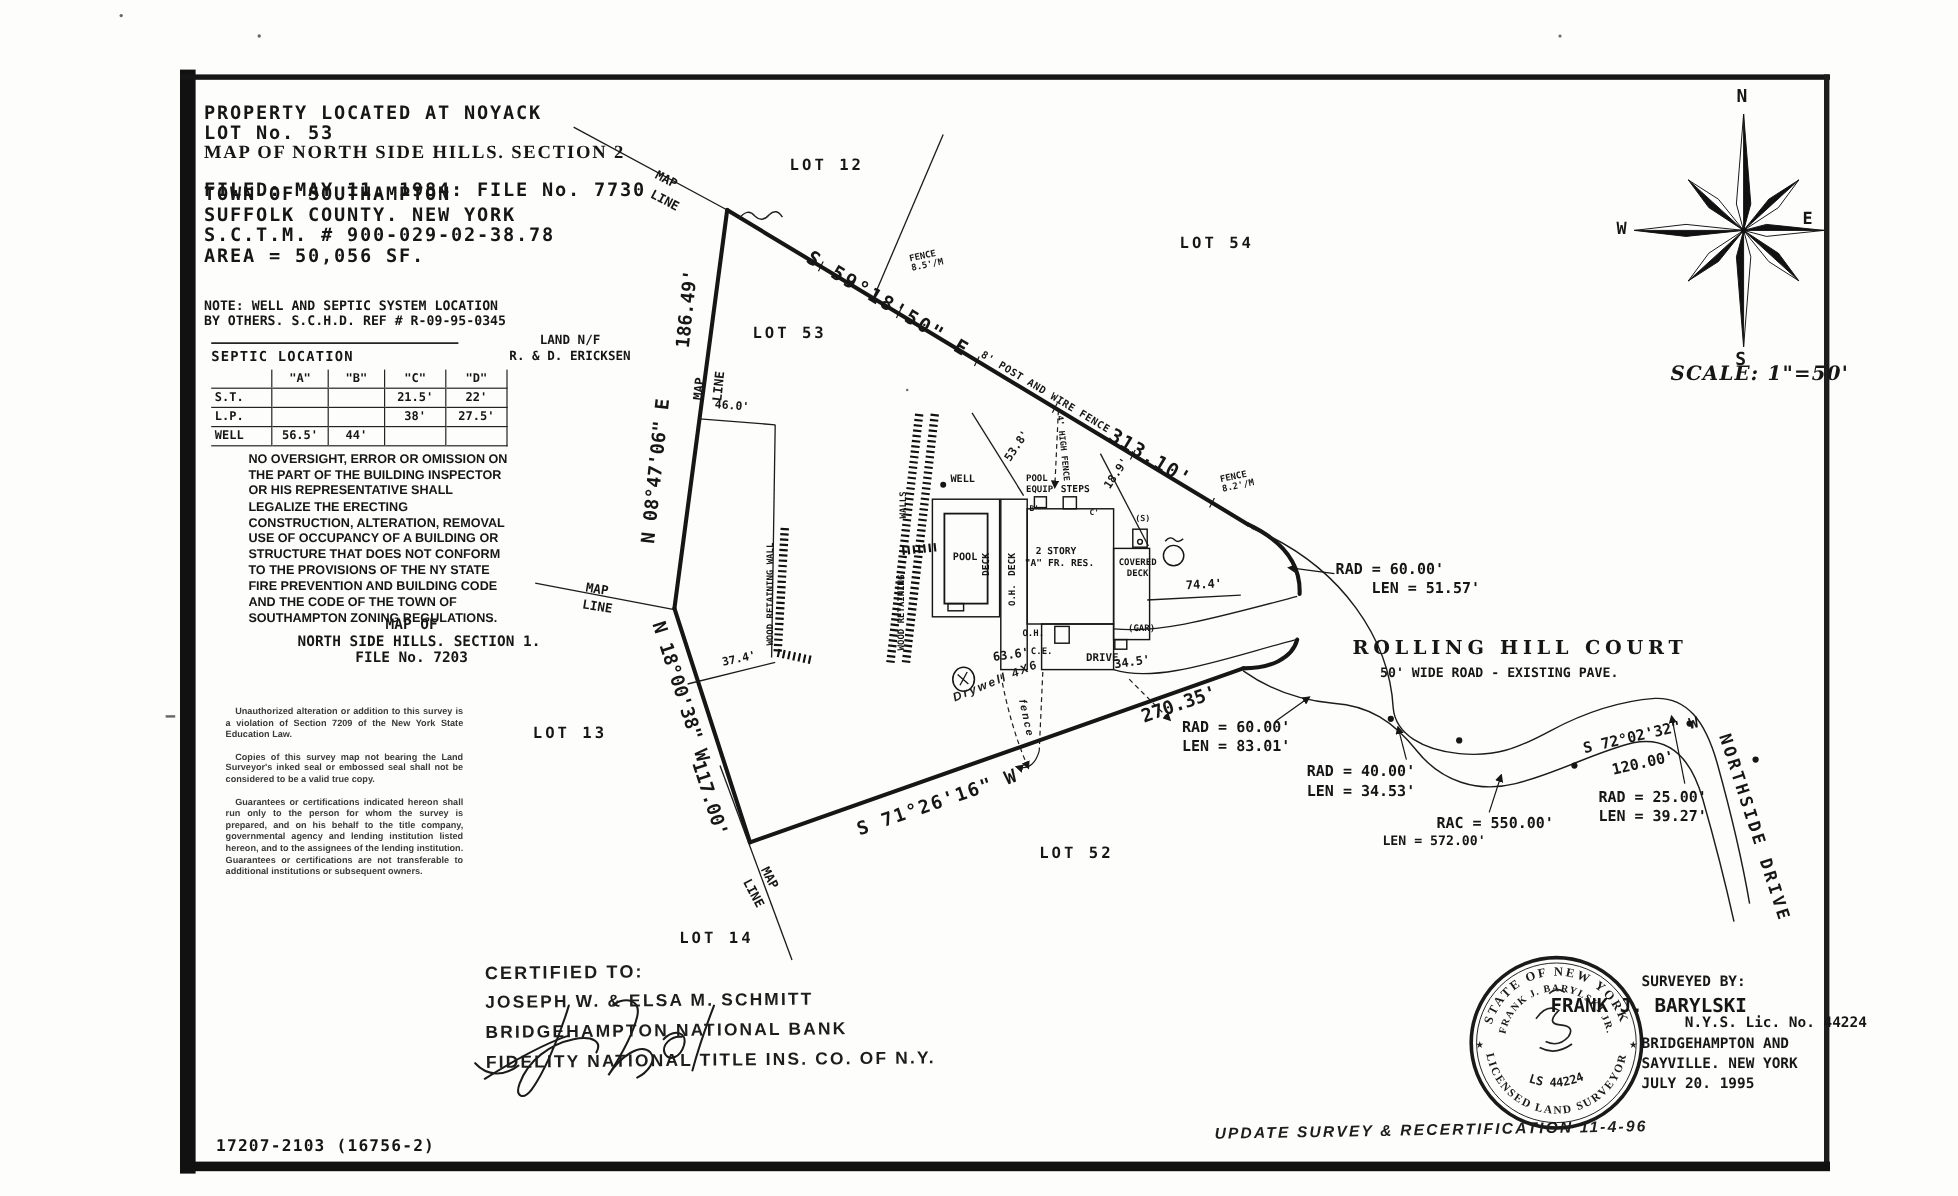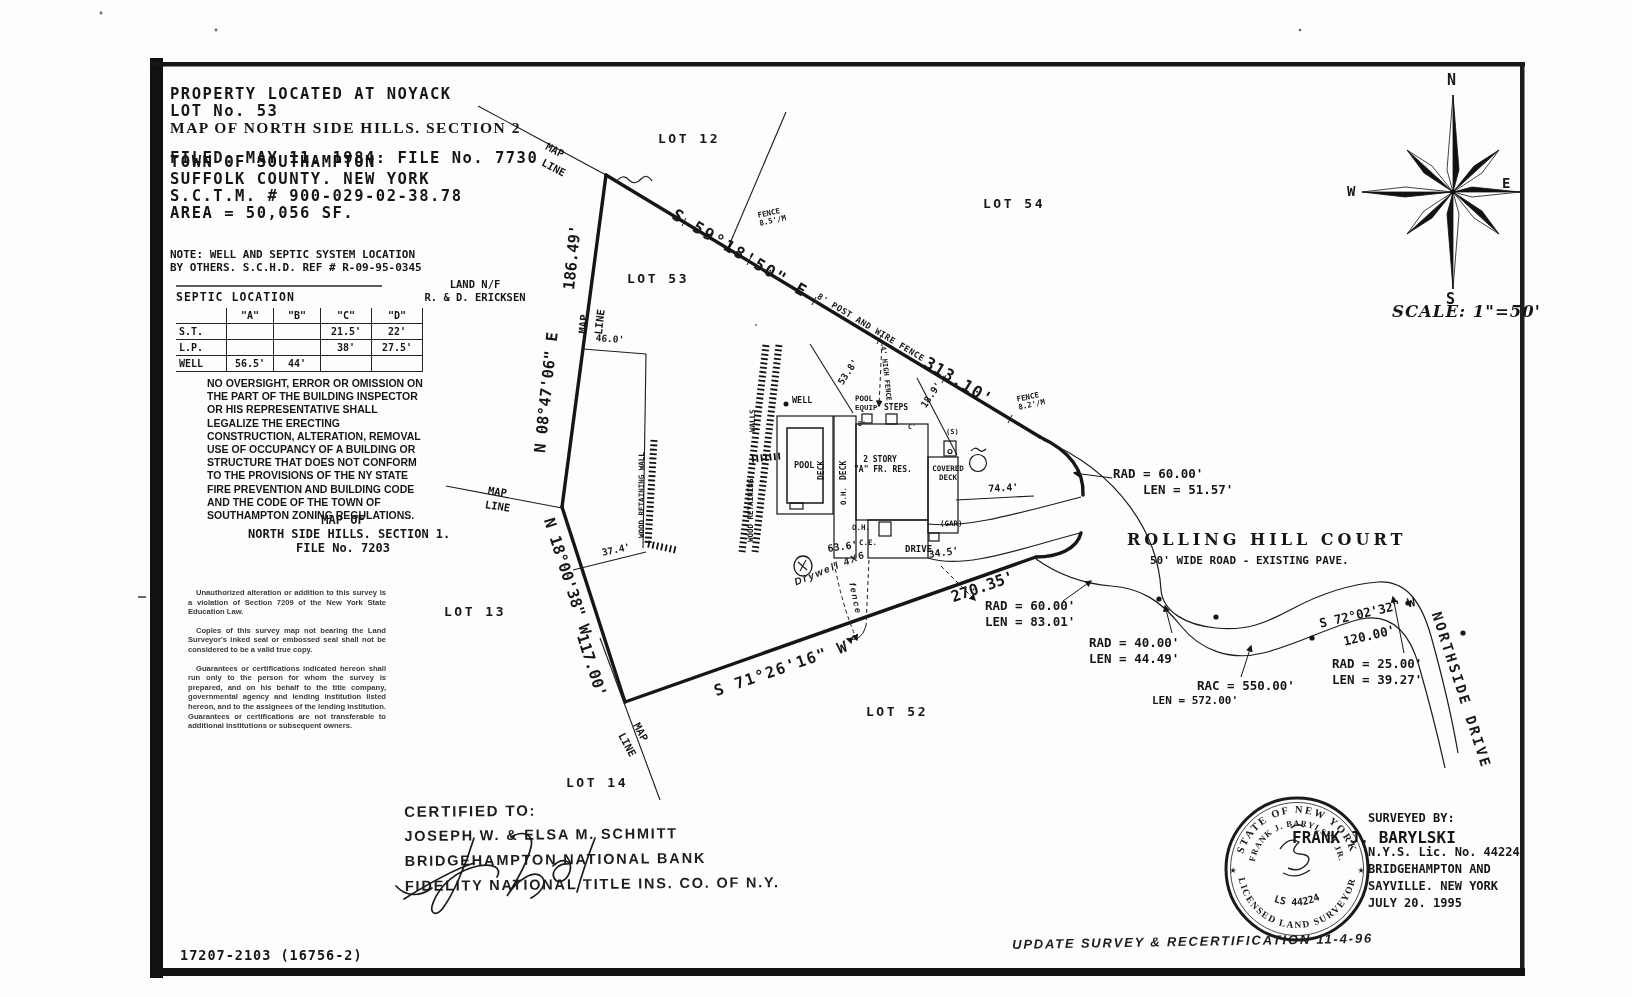--- a/index.html
+++ b/index.html
@@ -328,21 +328,21 @@
 <div class="lbl" style="left:988px;top:484px;font-size:10px;transform:rotate(-3deg);">74.4'</div>
 <div class="lbl" style="left:827px;top:544px;font-size:10px;transform:rotate(-8deg);">63.6'</div>
 <div class="lbl" style="left:928px;top:550px;font-size:10px;transform:rotate(-8deg);">34.5'</div>
 
 <div class="lbl" style="left:792px;top:396px;font-size:8.5px;">WELL</div>
 <div class="lbl" style="left:794px;top:461px;font-size:8.5px;">POOL</div>
 <div class="lbl" style="left:818px;top:480px;font-size:8px;transform:rotate(-90deg);">DECK</div>
 <div class="lbl" style="left:840px;top:480px;font-size:8px;transform:rotate(-90deg);">DECK</div>
 <div>
   <div class="lbl" style="left:855px;top:395px;font-size:7.5px;">POOL</div>
-  <div class="lbl" style="left:855px;top:404px;font-size:7.5px;font-family:Liberation Mono, monospace;">EQUIP</div>
+  <div class="lbl" style="left:855px;top:404px;font-size:7.5px;">EQUIP</div>
 </div>
 <div class="lbl" style="left:884px;top:404px;font-size:8px;">STEPS</div>
 <div class="lbl" style="left:858px;top:421px;font-size:6.5px;">B'</div>
 <div class="lbl" style="left:908px;top:424px;font-size:6.5px;">C'</div>
 <div>
   <div class="lbl ctr" style="left:854px;top:456px;width:52px;font-size:8px;">2 STORY</div>
   <div class="lbl ctr" style="left:854px;top:466px;width:52px;font-size:8px;">"A" FR. RES.</div>
 </div>
 <div>
   <div class="lbl ctr" style="left:927px;top:465px;width:42px;font-size:7.5px;">COVERED</div>
@@ -364,21 +364,21 @@
 <div>
   <div class="lbl" style="left:1113px;top:467px;font-size:12.5px;">RAD = 60.00'</div>
   <div class="lbl" style="left:1113px;top:483px;font-size:12.5px;margin-left:30px;">LEN = 51.57'</div>
 </div>
 <div>
   <div class="lbl" style="left:985px;top:599px;font-size:12.5px;">RAD = 60.00'</div>
   <div class="lbl" style="left:985px;top:615px;font-size:12.5px;">LEN = 83.01'</div>
 </div>
 <div>
   <div class="lbl" style="left:1089px;top:636px;font-size:12.5px;">RAD = 40.00'</div>
-  <div class="lbl" style="left:1089px;top:652px;font-size:12.5px;">LEN = 44.49'</div>
+  <div class="lbl" style="left:1089px;top:652px;font-size:12.5px;">LEN = 34.53'</div>
 </div>
 <div>
   <div class="lbl" style="left:1152px;top:679px;font-size:12.5px;margin-left:45px;">RAC = 550.00'</div>
   <div class="lbl" style="left:1152px;top:695px;font-size:11px;">LEN = 572.00'</div>
 </div>
 <div>
   <div class="lbl" style="left:1332px;top:657px;font-size:12.5px;">RAD = 25.00'</div>
   <div class="lbl" style="left:1332px;top:673px;font-size:12.5px;">LEN = 39.27'</div>
 </div>
 <div class="lbl" style="left:1443px;top:610px;font-size:14px;letter-spacing:2.5px;transform:rotate(72deg);">NORTHSIDE DRIVE</div>
@@ -392,21 +392,21 @@
 <div style="position:absolute;left:404px;top:804px;transform:rotate(-0.6deg);transform-origin:0 0;">
   <div class="lbl hand" style="position:static;font-size:15px;">CERTIFIED TO:</div>
   <div class="lbl hand" style="position:static;font-size:14.5px;margin-top:9px;">JOSEPH W. &amp; ELSA M. SCHMITT</div>
   <div class="lbl hand" style="position:static;font-size:14.5px;margin-top:9px;">BRIDGEHAMPTON NATIONAL BANK</div>
   <div class="lbl hand" style="position:static;font-size:14.5px;margin-top:9px;">FIDELITY NATIONAL TITLE INS. CO. OF N.Y.</div>
 </div>
 
 <div>
   <div class="lbl" style="left:1368px;top:812px;font-size:12px;">SURVEYED BY:</div>
   <div class="lbl" style="left:1292px;top:829px;font-size:16px;">FRANK J. BARYLSKI</div>
-  <div class="lbl" style="left:1368px;top:846px;font-size:12px;">N.Y.S. Lic. No. 44224</div>
+  <div class="lbl" style="left:1368px;top:846px;font-size:12px;padding-left:36px;">N.Y.S. Lic. No. 44224</div>
   <div class="lbl" style="left:1368px;top:863px;font-size:12px;">BRIDGEHAMPTON AND</div>
   <div class="lbl" style="left:1368px;top:880px;font-size:12px;">SAYVILLE. NEW YORK</div>
   <div class="lbl" style="left:1368px;top:897px;font-size:12px;">JULY 20. 1995</div>
 </div>
 
 <div class="lbl hand" style="left:1012px;top:938px;font-size:13px;font-style:italic;transform:rotate(-1deg);">UPDATE SURVEY &amp; RECERTIFICATION 11-4-96</div>
 <div class="lbl" style="left:180px;top:948px;font-size:13.5px;letter-spacing:1px;">17207-2103  (16756-2)</div>
 
 </div>
 

